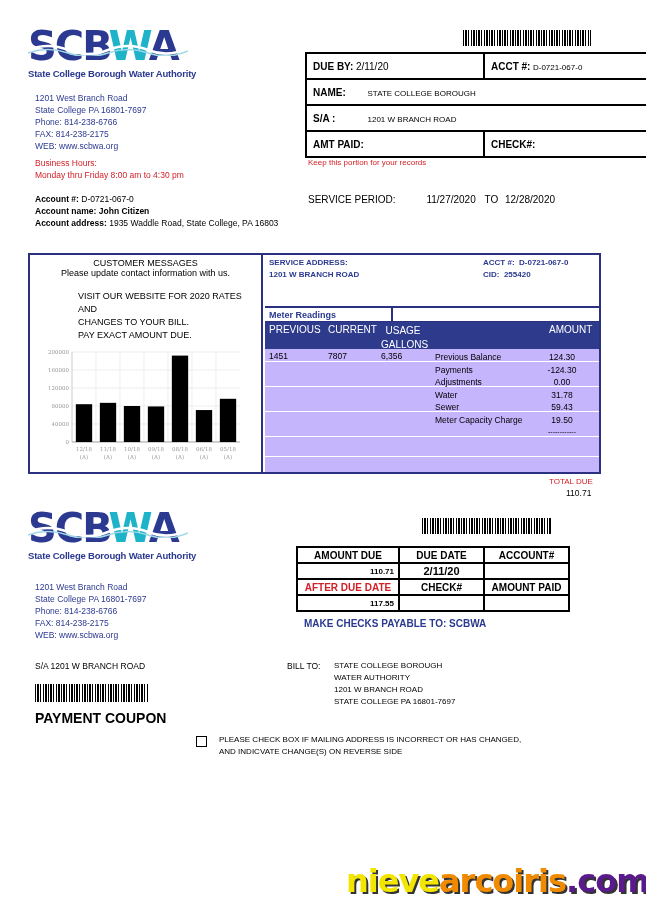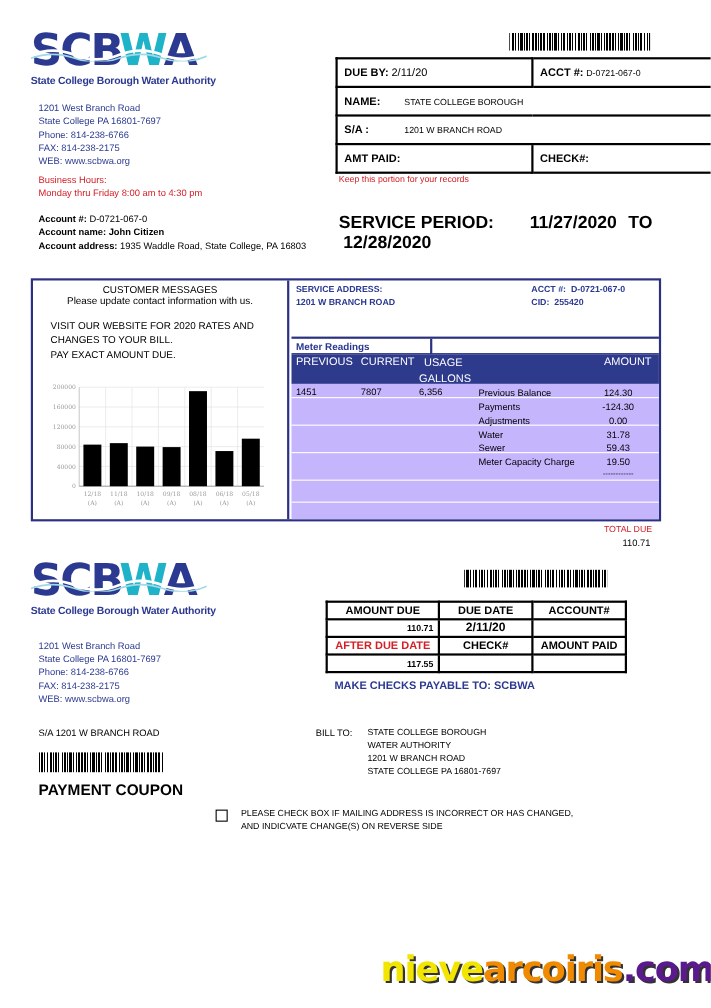--- a/index.html
+++ b/index.html
@@ -14,21 +14,21 @@
   .logo-sub { font-size: 9.5px; font-weight: bold; color: #2b3990; letter-spacing: -0.2px; margin-top: 2px; white-space: nowrap; }
   .addr { font-size: 8.5px; color: #2b3990; line-height: 12px; }
   .hours { font-size: 8.5px; color: #d32027; line-height: 12px; }
   .barcode { height: 16px; background: repeating-linear-gradient(90deg, #000 0 1px, #fff 1px 2px, #000 2px 4px, #fff 4px 5px, #000 5px 6px, #fff 6px 8px, #000 8px 9px, #fff 9px 10px, #000 10px 12px, #fff 12px 13px); }
   table.box { border-collapse: collapse; }
   table.box td { border: 2px solid #000; font-size: 9px; padding: 2px 6px; height: 26px; }
   .lbl { font-weight: bold; font-size: 10px; }
   .small { font-size: 8px; }
   .acct-info { font-size: 8.5px; line-height: 12px; }
   .acct-info b { font-weight: bold; }
-  .svc-period { font-size: 16px; font-weight: bold; }
+  .svc-period { font-size: 10px; font-weight: normal; }
   .main-frame { border: 2px solid #2b3180; }
   .cm-title { font-size: 9px; text-align: center; }
   .cm-text { font-size: 9px; line-height: 13px; }
   .navy { color: #2b3990; }
   .thead { background: #2e3a8c; color: #fff; font-size: 10px; }
   .tbody { background: #c4b5fd; font-size: 8.5px; }
   .grid-line { position: absolute; left: 0; right: 0; height: 1px; background: #fff; }
   .red { color: #d32027; }
   .coupon td { border: 2px solid #000; font-size: 10px; font-weight: bold; text-align: center; height: 16px; padding: 0 4px; }
   .watermark { font-family: "DejaVu Sans", sans-serif; font-weight: 900; font-size: 32px; letter-spacing: -1px; text-shadow: 2px 2px 0 #333; }
@@ -91,21 +91,21 @@
   <span style="margin-left:28px;">11/27/2020</span>
   <span style="margin-left:6px;">TO</span>
   <span style="margin-left:4px;">12/28/2020</span>
 </div>
 
 <div class="abs main-frame" style="left:28px;top:253px;width:573px;height:221px;">
 
   <div class="abs" style="left:0;top:0;width:233px;height:217px;border-right:2px solid #2b3180;">
     <div class="cm-title" style="margin-top:3px;">CUSTOMER MESSAGES</div>
     <div class="cm-title">Please update contact information with us.</div>
-    <div class="cm-text" style="margin-left:16px;margin-top:12px;">
+    <div class="cm-text" style="margin-left:48px;margin-top:12px;">
       <div>VISIT OUR WEBSITE FOR 2020 RATES AND</div>
       <div>CHANGES TO YOUR BILL.</div>
       <div>PAY EXACT AMOUNT DUE.</div>
     </div>
 
     <div class="abs" style="left:10px;top:93px;width:205px;height:115px;">
       <svg width="205" height="115" viewBox="0 0 205 115">
         <g stroke="#e2e2e2" stroke-width="0.6">
           <line x1="32" y1="4" x2="200" y2="4"></line>
           <line x1="32" y1="22" x2="200" y2="22"></line>

